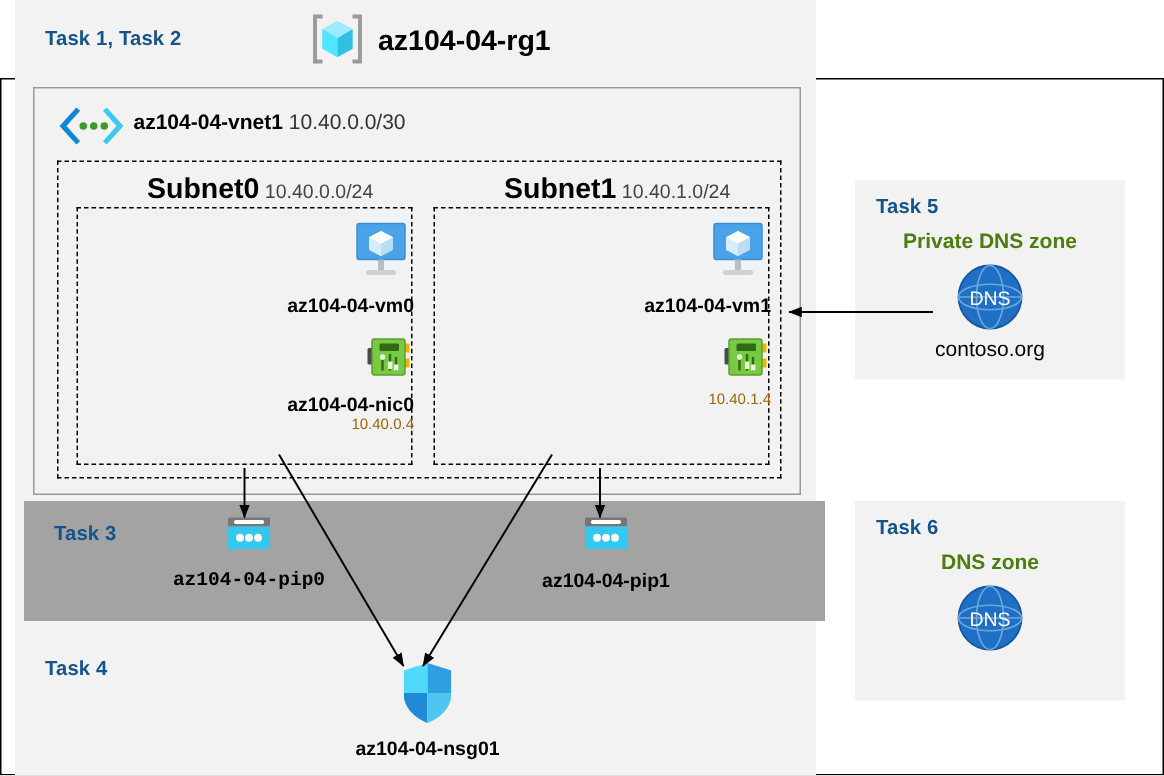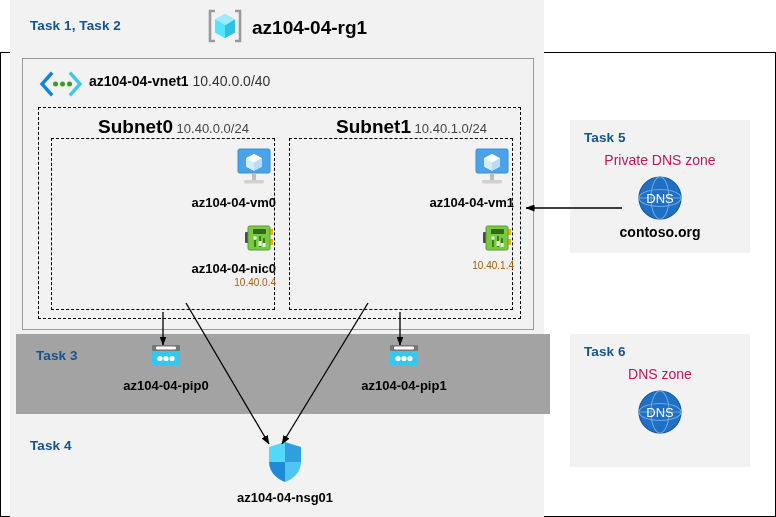--- a/index.html
+++ b/index.html
@@ -121,42 +121,42 @@
   
   .side-panel {
     position: absolute;
     background: #f2f2f2;
   }
   #task5-panel { left: 570px; top: 120px; width: 180px; height: 133px; }
   #task6-panel { left: 570px; top: 334px; width: 180px; height: 133px; }
   .side-task-label { position: absolute; left: 14px; top: 10px; }
   .side-title {
     position: absolute; width: 180px; left: 0; top: 32px;
-    text-align: center; font-size: 14px; font-weight: normal; color: #be185d;
+    text-align: center; font-size: 14px; font-weight: bold; color: #4d7c0f;
   }
   .side-icon { position: absolute; left: 60px; top: 54px; width: 60px; height: 48px; }
   .side-sub {
     position: absolute; width: 180px; left: 0; top: 104px;
-    text-align: center; font-size: 14px; font-weight: bold; color: #000;
+    text-align: center; font-size: 14px; font-weight: normal; color: #000;
   }
 
   
   #task3-panel {
     position: absolute; left: 16px; top: 334px;
     width: 534px; height: 80px; background: #a3a3a3;
   }
   #task4-panel {
     position: absolute; left: 10px; top: 424px;
     width: 534px; height: 80px; background: #f2f2f2;
   }
   #task3-label { position: absolute; left: 20px; top: 14px; }
   #task4-label { position: absolute; left: 20px; top: 14px; }
 
   .pip-node { position: absolute; text-align: center; width: 160px; }
-  #pip0-node { left: 70px; top: 8px; }
+  #pip0-node { left: 70px; top: 8px; font-family: Liberation Mono, monospace; }
   #pip1-node { left: 308px; top: 8px; }
 
   #nsg-node {
     position: absolute; left: 195px; top: 16px;
     width: 160px; text-align: center;
   }
 
   
   #arrows {
     position: absolute; left: 0; top: 0;
@@ -197,21 +197,21 @@
         <path d="M12,3 L3,13 L12,23" fill="none" stroke="#0f86d8" stroke-width="3.4" stroke-linecap="square"></path>
         <path d="M32,3 L41,13 L32,23" fill="none" stroke="#3ec7f0" stroke-width="3.4" stroke-linecap="square"></path>
         <circle cx="16.5" cy="13" r="2.5" fill="#3a9b28"></circle>
         <circle cx="23.5" cy="13" r="2.5" fill="#3a9b28"></circle>
         <circle cx="30.5" cy="13" r="2.5" fill="#3a9b28"></circle>
       </svg>
     </div>
 
     <div id="vnet-title">
       <b>az104-04-vnet1</b>
-      <span>10.40.0.0/40</span>
+      <span>10.40.0.0/30</span>
     </div>
 
     <div id="vnet-inner">
 
       <div class="subnet" id="subnet0">
         <div class="subnet-title">
           <b>Subnet0</b>
           <span>10.40.0.0/24</span>
         </div>
         <div class="subnet-inner">

